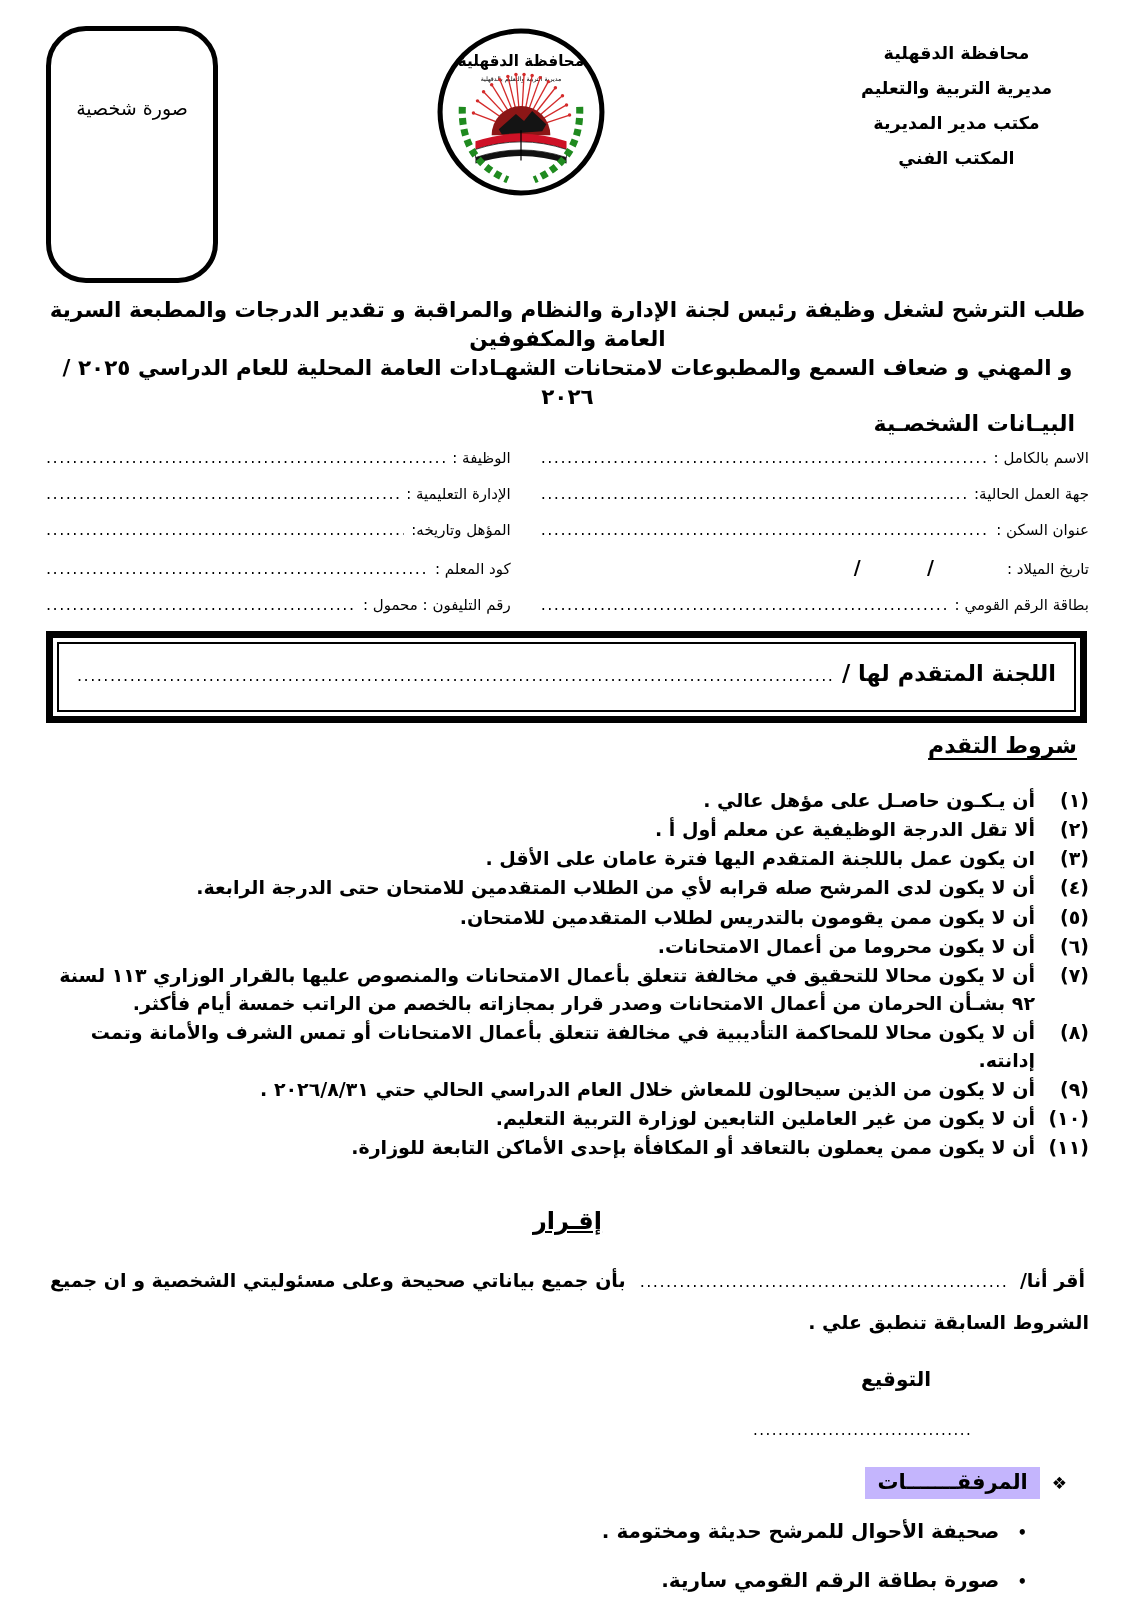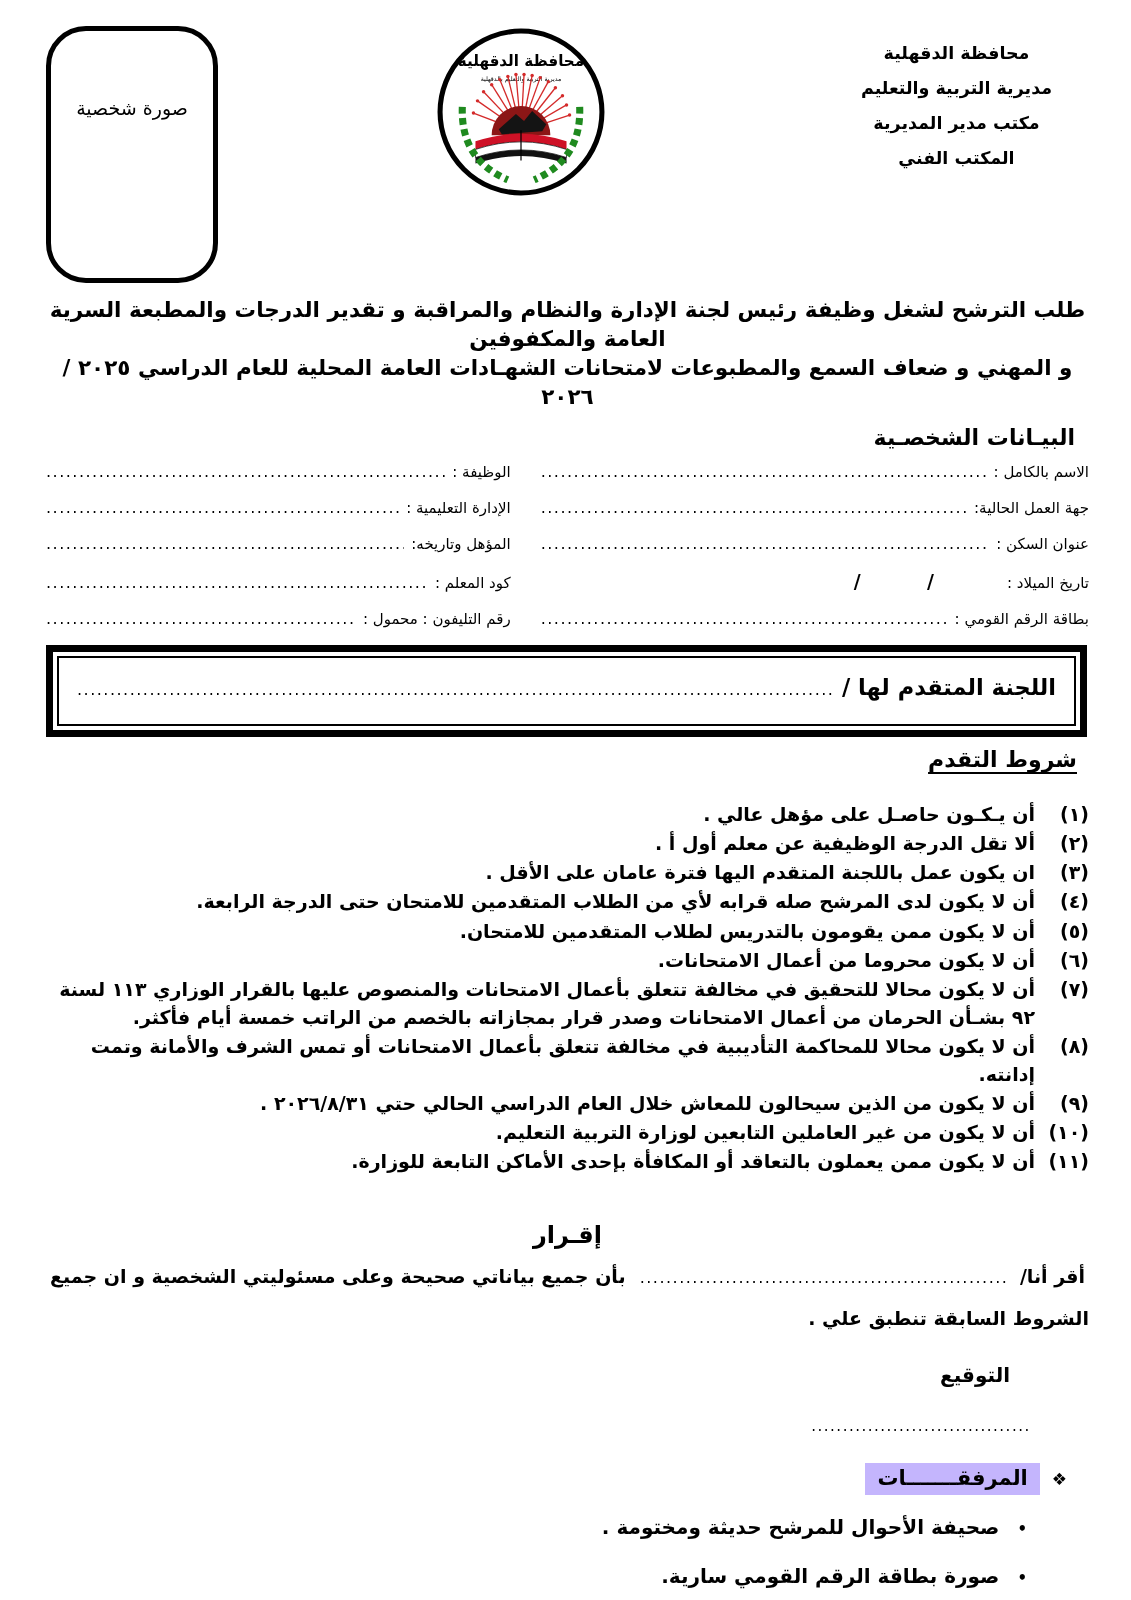--- a/index.html
+++ b/index.html
@@ -14,50 +14,50 @@
   .office-block{width:265px;text-align:center;font-weight:bold;font-size:17.5px;line-height:2.0;padding-top:10px;}
   .logo{flex:none;}
   .photo-box{
     box-sizing:border-box;width:172px;height:257px;border:5px solid #000;border-radius:40px;
     text-align:center;padding-top:66px;font-size:19px;flex:none;
   }
   
   .title{ text-align:center;font-weight:bold;font-size:21.5px;line-height:1.35;}
   .title.first{margin-top:12px;}
   .title.second{}
-  .section-heading{font-weight:bold;font-size:22px;margin:14px 14px 12px 0;}
+  .section-heading{font-weight:bold;font-size:22px;margin:0 14px 12px 0;}
   
   .frow{display:flex;gap:30px;margin-bottom:17px;align-items:baseline;}
   .fcell{display:flex;align-items:baseline;overflow:hidden;min-width:0;}
   .fcell.rcell{flex:1.18;}
   .fcell.lcell{flex:1;}
   .flabel{white-space:nowrap;font-weight:normal;font-size:15px;padding-left:7px;}
   .fdots{flex:1;overflow:hidden;white-space:nowrap;font-size:16px;letter-spacing:1.5px;direction:ltr;text-align:left;}
   .fpre{white-space:pre;font-weight:bold;font-size:19px;}
   
   .committee-outer{border:7px solid #000;padding:4px;margin:12px 2px 8px 0;}
   .committee-inner{border:2px solid #000;padding:16px 18px 24px;display:flex;align-items:baseline;min-width:0;}
   .committee-label{font-weight:bold;font-size:22.5px;white-space:nowrap;padding-left:10px;}
   .committee-dots{flex:1;overflow:hidden;white-space:nowrap;font-size:16px;letter-spacing:1.5px;direction:ltr;text-align:left;}
   
   .cond-heading{display:inline-block;font-weight:bold;font-size:22px;text-decoration:underline;text-underline-offset:5px;margin:2px 12px 26px 0;}
   .cond-list{margin-top:2px;}
   .cond-item{display:flex;font-size:19px;font-weight:bold;line-height:1.48;margin-bottom:1px;}
   .cond-num{flex:none;width:54px;text-align:right;}
   .cond-text{flex:1;}
   
-  .decl-heading{text-align:center;font-weight:bold;font-size:24px;margin:46px 0 16px;}
+  .decl-heading{text-align:center;font-weight:bold;font-size:24px;margin:46px 0 34px;text-decoration:underline;}
   .decl-line{display:flex;align-items:baseline;font-size:19px;font-weight:bold;min-width:0;margin:0 4px;}
   .decl-intro{white-space:nowrap;padding-left:10px;}
   .decl-blank{flex:1;overflow:hidden;white-space:nowrap;font-weight:normal;font-size:16px;letter-spacing:1.5px;direction:ltr;text-align:left;}
   .decl-body{white-space:nowrap;padding-right:14px;}
   .decl-line2{font-size:19px;font-weight:bold;margin-top:20px;}
   
   .signature-block{margin-top:34px;width:340px;}
-  .signature-wrap{direction:ltr;text-align:center;}
+  .signature-wrap{direction:ltr;text-align:left;}
   .sig-label-pos{padding-left:112px;font-weight:bold;font-size:20px;direction:rtl;display:inline-block;}
   .sig-dots{margin-top:30px;font-size:15px;letter-spacing:1.5px;padding-left:4px;}
   
   .attach{margin-top:28px;}
   .attach-heading-row{display:flex;align-items:center;gap:12px;margin-right:22px;margin-bottom:20px;}
   .attach-marker{font-size:17px;line-height:1;}
   .attach-heading{background:#c4b5fd;font-weight:bold;font-size:21px;padding:3px 12px 5px;}
   .attach-item{display:flex;gap:18px;margin-right:62px;margin-bottom:25px;font-size:20px;font-weight:bold;align-items:baseline;}
   .attach-bullet{font-size:15px;}
 </style>

